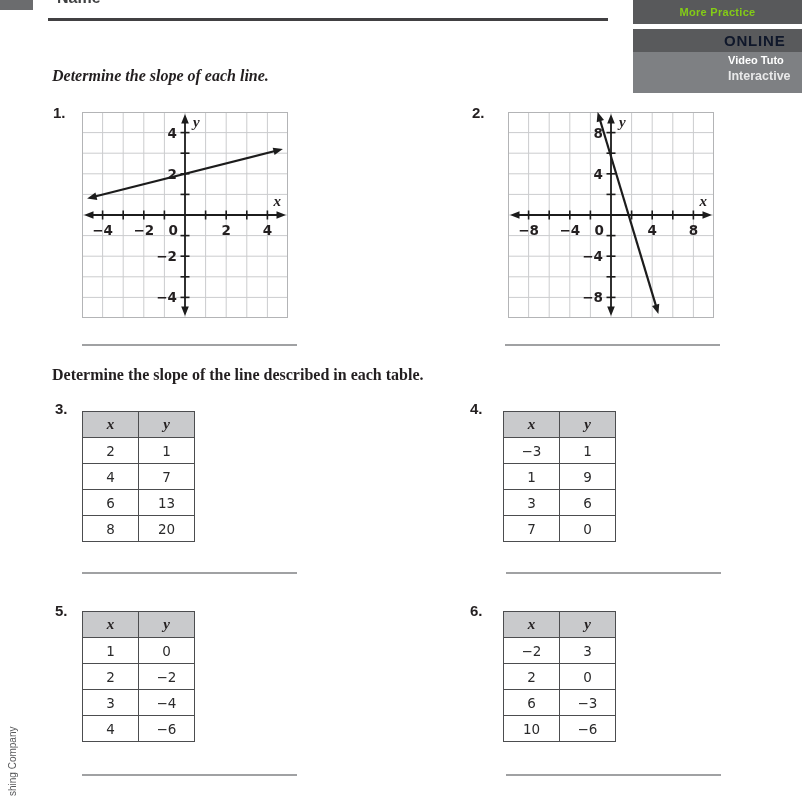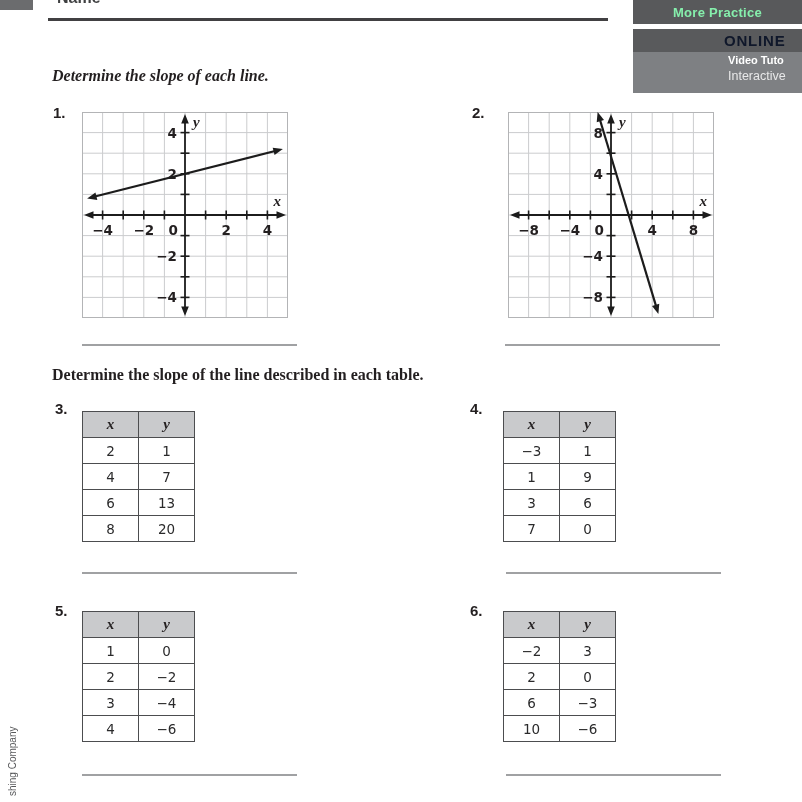--- a/index.html
+++ b/index.html
@@ -4,26 +4,26 @@
 <style>
   html,body{margin:0;padding:0;}
   .page{position:relative;width:802px;height:802px;background:#ffffff;overflow:hidden;
         font-family:"Liberation Sans",sans-serif;color:#231f20;}
   
   .corner-tab{position:absolute;left:0;top:0;width:33px;height:10px;background:#6b6c6e;}
   .name-label{position:absolute;left:57px;top:-11px;font-size:16px;font-weight:bold;color:#3f4041;}
   .name-underline{position:absolute;left:48px;top:18px;width:560px;height:3px;background:#414042;}
   .mp-bar{position:absolute;left:633px;top:0;width:169px;height:24px;background:#58595b;
           display:flex;align-items:center;justify-content:center;}
-  .mp-bar span{color:#86efac;font-weight:bold;font-size:13px;letter-spacing:.3px;}
+  .mp-bar span{color:#84cc16;font-weight:bold;font-size:11px;letter-spacing:.3px;}
   .online-box{position:absolute;left:633px;top:29px;width:169px;height:64px;background:#7e8083;}
   .online-top{position:absolute;left:0;top:0;width:169px;height:23px;background:#595a5c;}
   .online-title{position:absolute;left:91px;top:3px;color:#0f172a;font-weight:bold;font-size:15px;letter-spacing:.8px;}
   .online-sub1{position:absolute;left:95px;top:25px;color:#ffffff;font-weight:bold;font-size:11px;}
-  .online-sub2{position:absolute;left:95px;top:40px;color:#e8e8e9;font-weight:normal;font-size:12.5px;}
+  .online-sub2{position:absolute;left:95px;top:40px;color:#e8e8e9;font-weight:bold;font-size:12.5px;}
   .ed-logo{position:absolute;left:7px;top:4px;width:82px;height:58px;}
   
   .heading{position:absolute;font-family:"Liberation Serif",serif;font-weight:bold;font-size:16px;color:#231f20;}
   .h1{left:52px;top:67px;font-style:italic;}
   .h2{left:52px;top:366px;}
   .pnum{position:absolute;font-weight:bold;font-size:15px;color:#231f20;}
   .graph{position:absolute;width:206px;height:206px;}
   .answer-line{position:absolute;width:215px;height:2px;background:#a0a1a3;}
   
   .vtable{position:absolute;}

